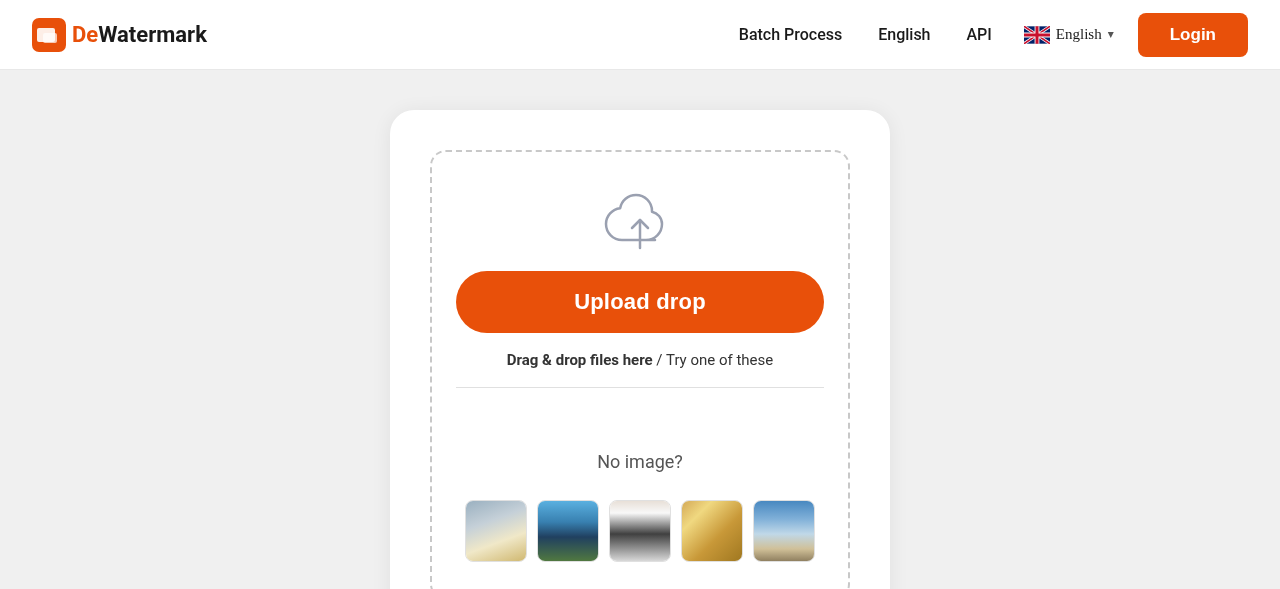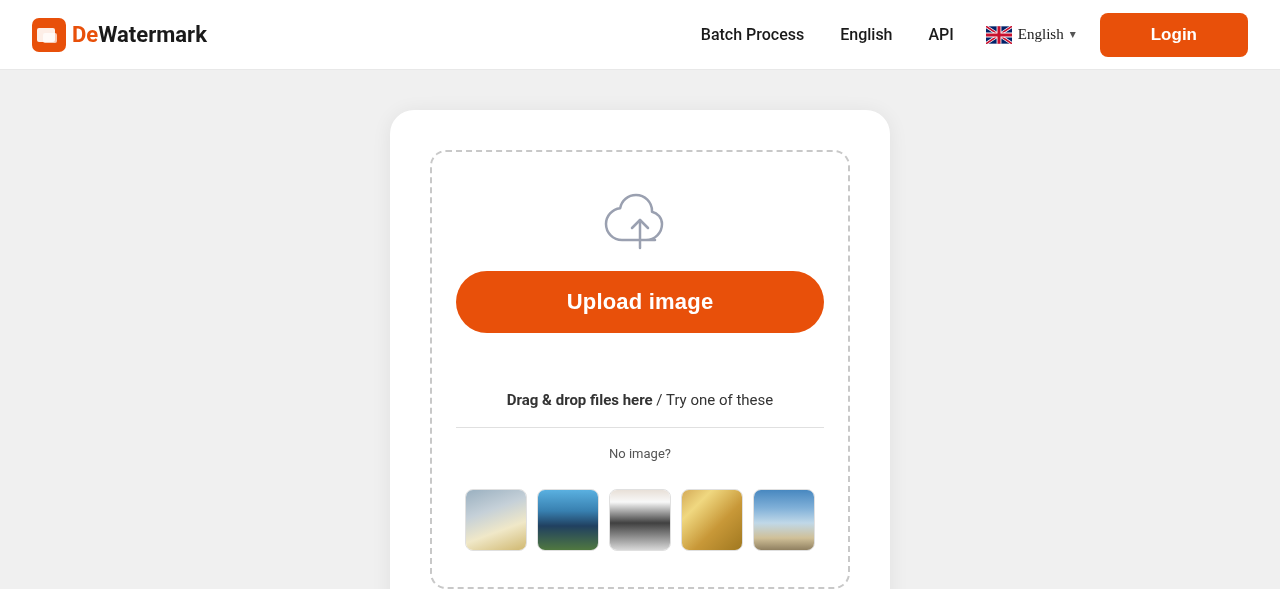--- a/index.html
+++ b/index.html
@@ -69,21 +69,21 @@
     }
     .chevron-down {
       font-size: 12px;
       color: #555;
     }
     .login-btn {
       background: #e8500a;
       color: white;
       border: none;
       border-radius: 8px;
-      padding: 12px 51px;
+      padding: 12px 32px;
       font-size: 17px;
       font-weight: 600;
       cursor: pointer;
       margin-left: 8px;
     }
 
     
     .main {
       display: flex;
       justify-content: center;
@@ -126,34 +126,34 @@
       font-size: 22px;
       font-weight: 700;
       cursor: pointer;
       width: 100%;
       max-width: 380px;
       letter-spacing: 0.2px;
     }
     .drag-text {
       font-size: 15px;
       color: #333;
-      margin-top: 40px;
     }
     .drag-text strong {
       font-weight: 700;
     }
     .divider {
       width: 100%;
       border: none;
       border-top: 1px solid #e0e0e0;
     }
     .no-image-label {
-      font-size: 13px;
+      font-size: 18px;
       color: #555;
       margin-bottom: 10px;
+      margin-top: 45px;
     }
     .sample-images {
       display: flex;
       gap: 10px;
       justify-content: center;
     }
     .sample-thumb {
       width: 62px;
       height: 62px;
       border-radius: 8px;
@@ -217,21 +217,21 @@
       <div class="cloud-icon">
         <svg width="80" height="65" viewBox="0 0 80 65" fill="none" xmlns="http://www.w3.org/2000/svg">
 
           <path d="M55 52H22C13.16 52 6 44.84 6 36C6 27.8 12.2 21.04 20.22 20.14C21.46 12.54 28.06 7 36 7C44.84 7 52 14.16 52 23C52 23.22 51.98 23.44 51.96 23.66C57.62 24.9 62 29.92 62 36C62 44.84 54.84 52 46 52" stroke="#9aa0b0" stroke-width="2.5" stroke-linecap="round" stroke-linejoin="round" fill="none"></path>
 
           <line x1="40" y1="60" x2="40" y2="32" stroke="#9aa0b0" stroke-width="2.5" stroke-linecap="round"></line>
           <polyline points="32,40 40,32 48,40" stroke="#9aa0b0" stroke-width="2.5" stroke-linecap="round" stroke-linejoin="round" fill="none"></polyline>
         </svg>
       </div>
 
-      <button class="upload-btn">Upload image</button>
+      <button class="upload-btn">Upload drop</button>
 
       <p class="drag-text">
         <strong>Drag &amp; drop files here</strong><span> / Try one of these</span>
       </p>
 
       <hr class="divider">
 
       <p class="no-image-label">No image?</p>
 
       <div class="sample-images">

